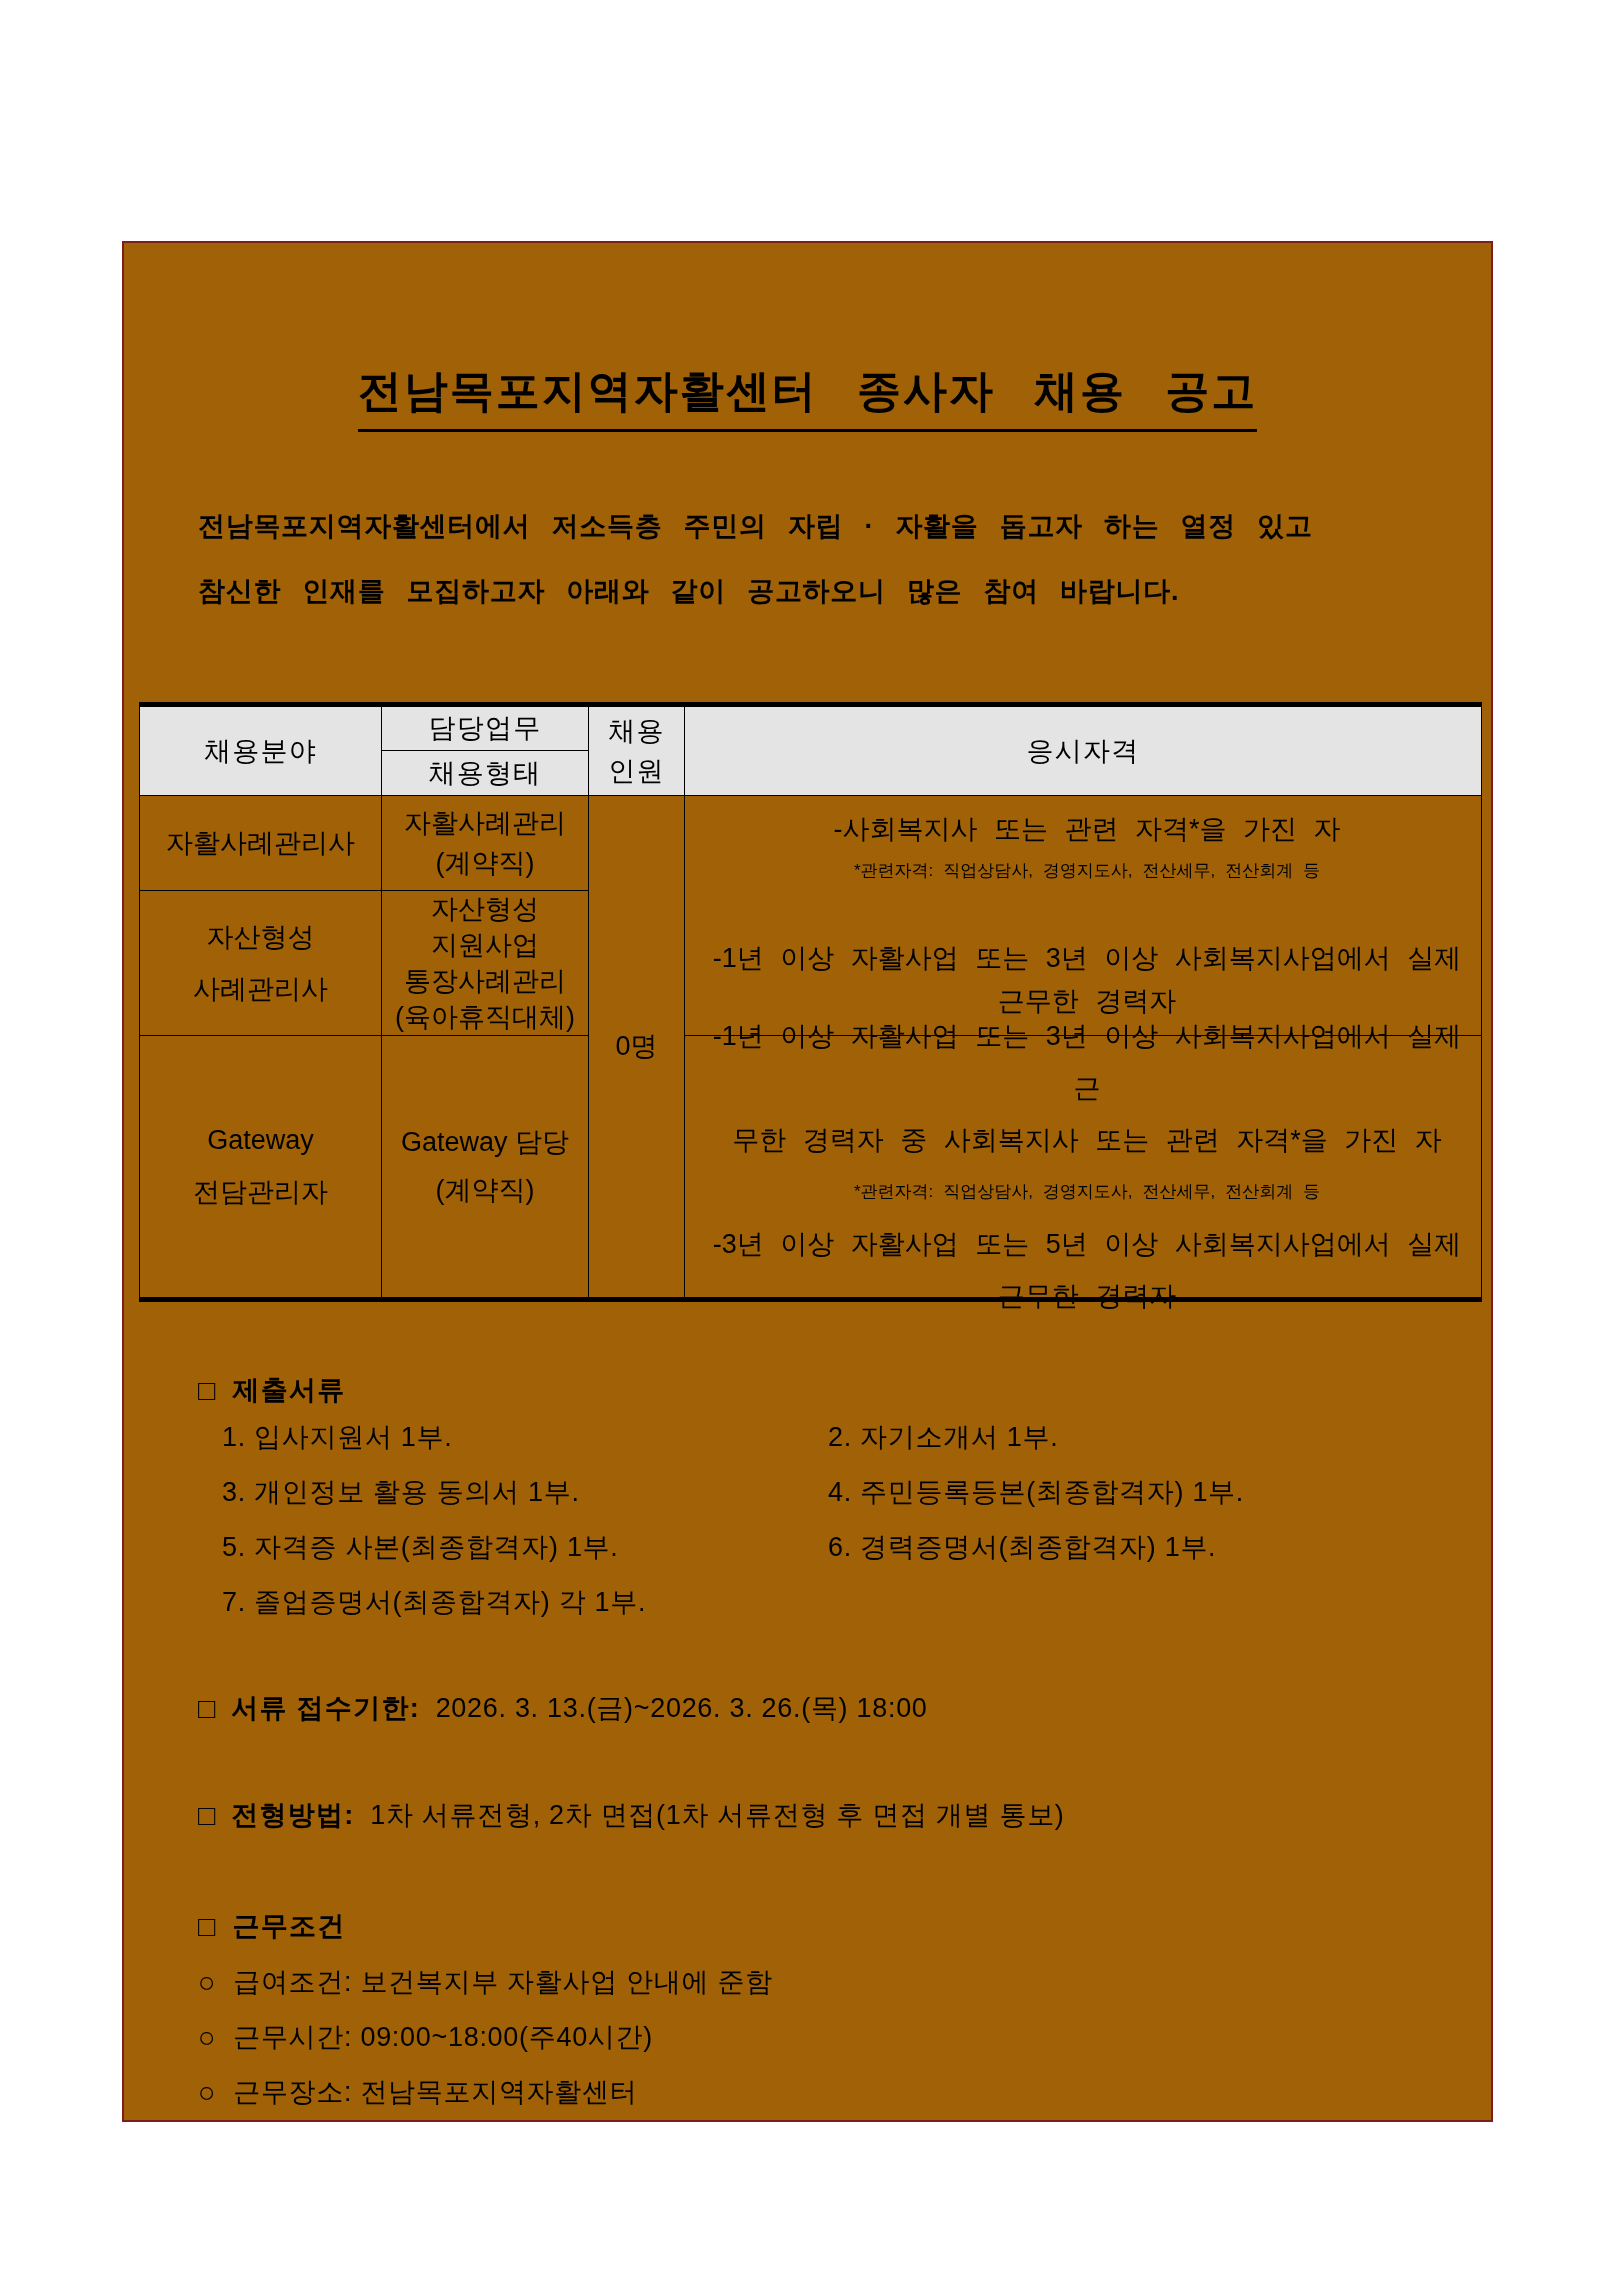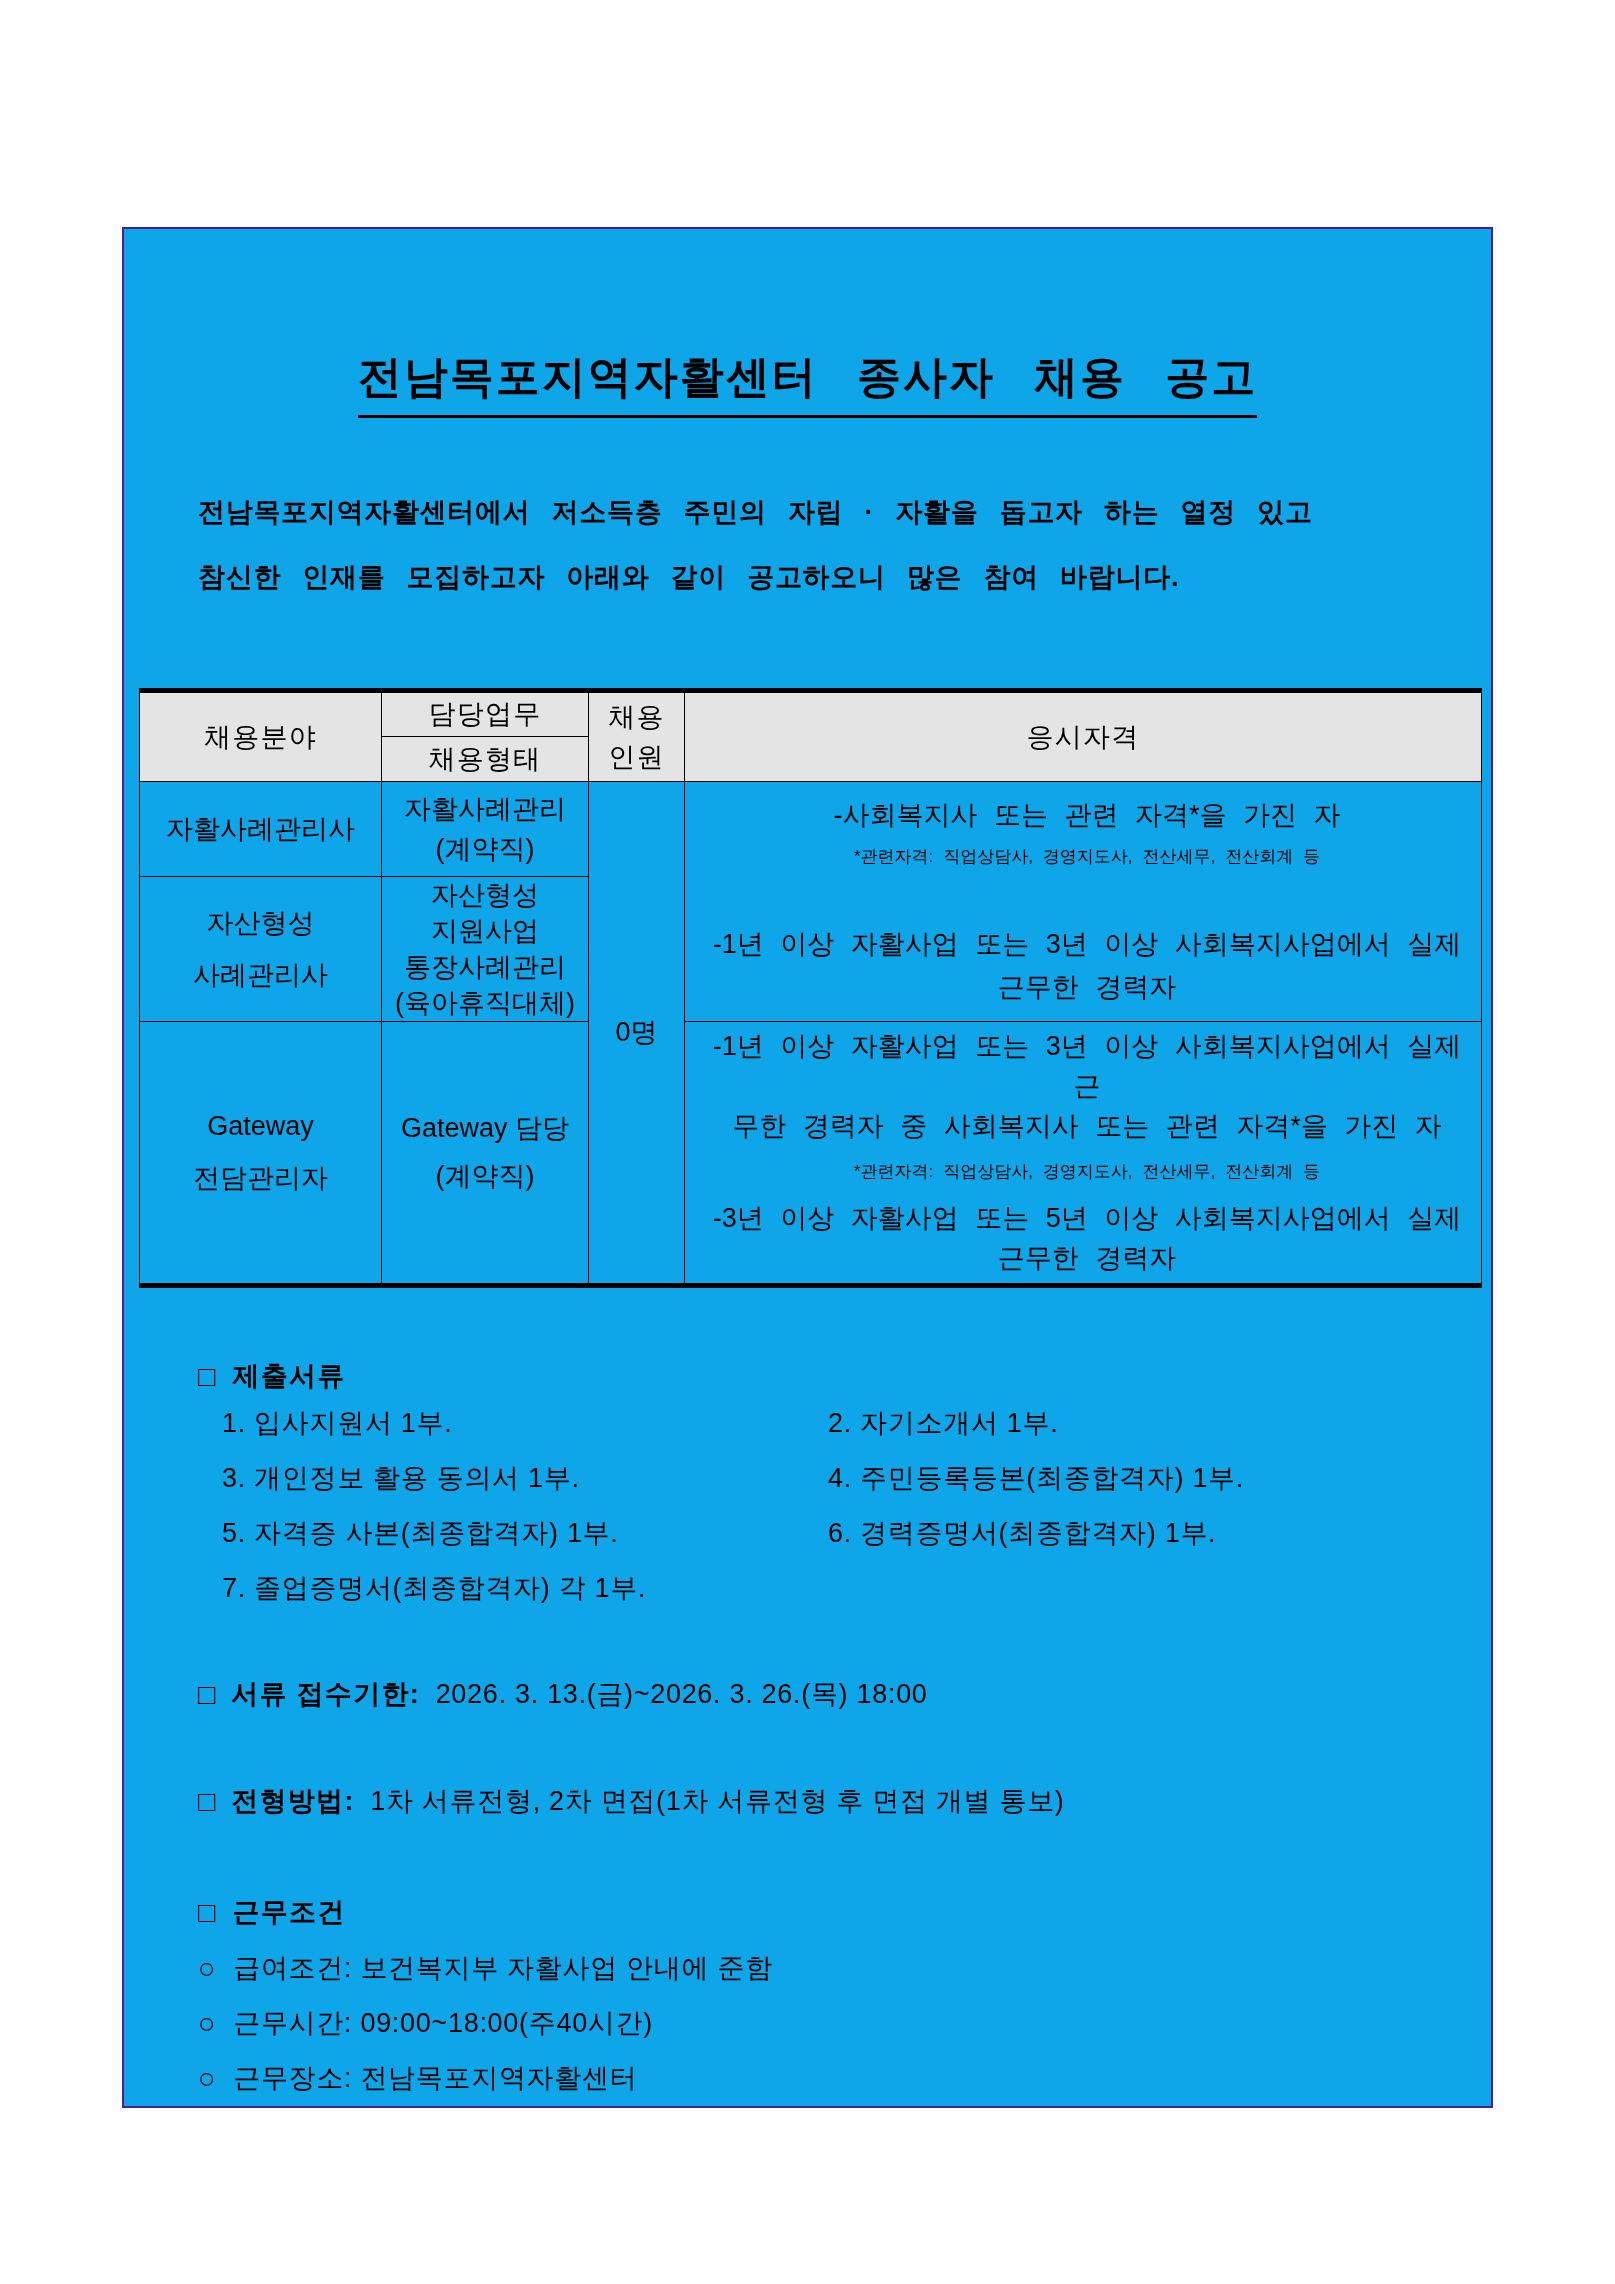--- a/index.html
+++ b/index.html
@@ -3,22 +3,22 @@
 <meta charset="utf-8">
 <style>
   * { margin:0; padding:0; box-sizing:border-box; }
   html,body { background:#ffffff; }
   body {
     width:1616px; height:2284px; position:relative;
     font-family:"Liberation Sans","DejaVu Sans",sans-serif;
     color:#000;
   }
   .frame {
-    position:absolute; left:122px; top:227px; width:1371px; height:1881px;
-    border:2px solid #4c1d95; background:#0ea5e9; overflow:hidden;
+    position:absolute; left:122px; top:241px; width:1371px; height:1881px;
+    border:2px solid #7f1d1d; background:#a16207; overflow:hidden;
   }
   
   .title-wrap { margin-top:119px; text-align:center; }
   .doc-title {
     display:inline-block; font-size:44px; font-weight:bold;
     letter-spacing:2px; word-spacing:25px;
     padding-bottom:7.8px; border-bottom:3.9px solid #000;
   }
   
   .intro { margin-top:62px; padding:0 73px 0 74px; }
@@ -53,21 +53,21 @@
   .r2c2 { grid-column:2; grid-row:4; line-height:36px; }
   .r3c1 { grid-column:1; grid-row:5; line-height:52px; }
   .r3c2 { grid-column:2; grid-row:5; line-height:48px; }
   .c-count { grid-column:3; grid-row:3 / span 3; }
   .qual-a  { grid-column:4; grid-row:3 / span 2; align-items:stretch; text-align:left; padding:0 17px 0 25px; }
   .qual-b  { grid-column:4; grid-row:5; align-items:stretch; text-align:left; padding:0 17px 0 25px; }
   .qual-a div, .qual-b div { word-spacing:9px;text-align:center; }
   .ql  { font-size:27px; line-height:43px; }
   .qn  { font-size:17px; line-height:39px; word-spacing:5.2px !important; }
   .qp2 { margin-top:47px; }
-  .qual-b .ql { line-height:40px; }
+  .qual-b .ql { line-height:52px; }
   .qual-b .qn { line-height:52px; }
   
   .sec-h {
     padding-left:74px; font-size:27px; font-weight:bold;
     letter-spacing:1.3px; line-height:31px; display:flex; align-items:center; gap:15.6px;
   }
   .sec-h .box { font-weight:normal; font-size:29px; }
   .h-docs { margin-top:73px; }
   .doc-grid {
     margin-top:3.9px; padding-left:98px;

